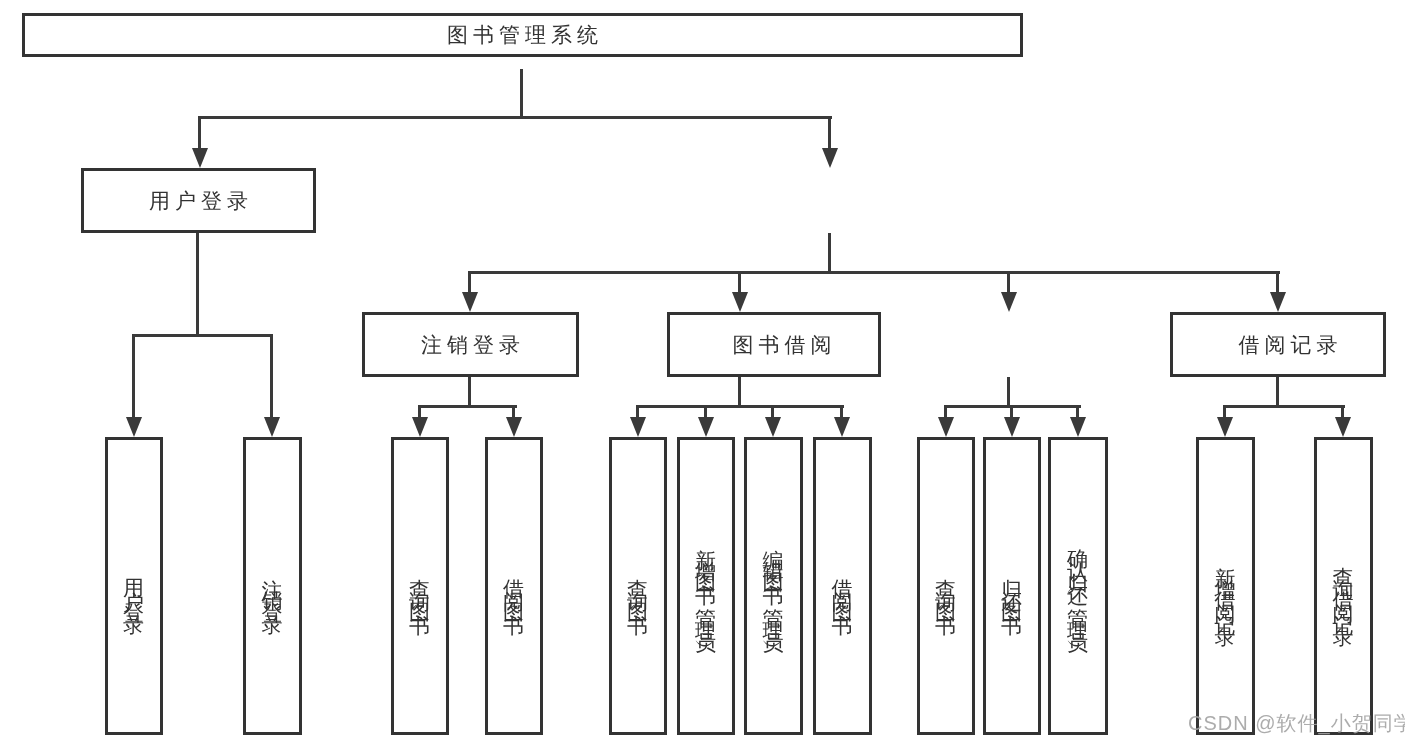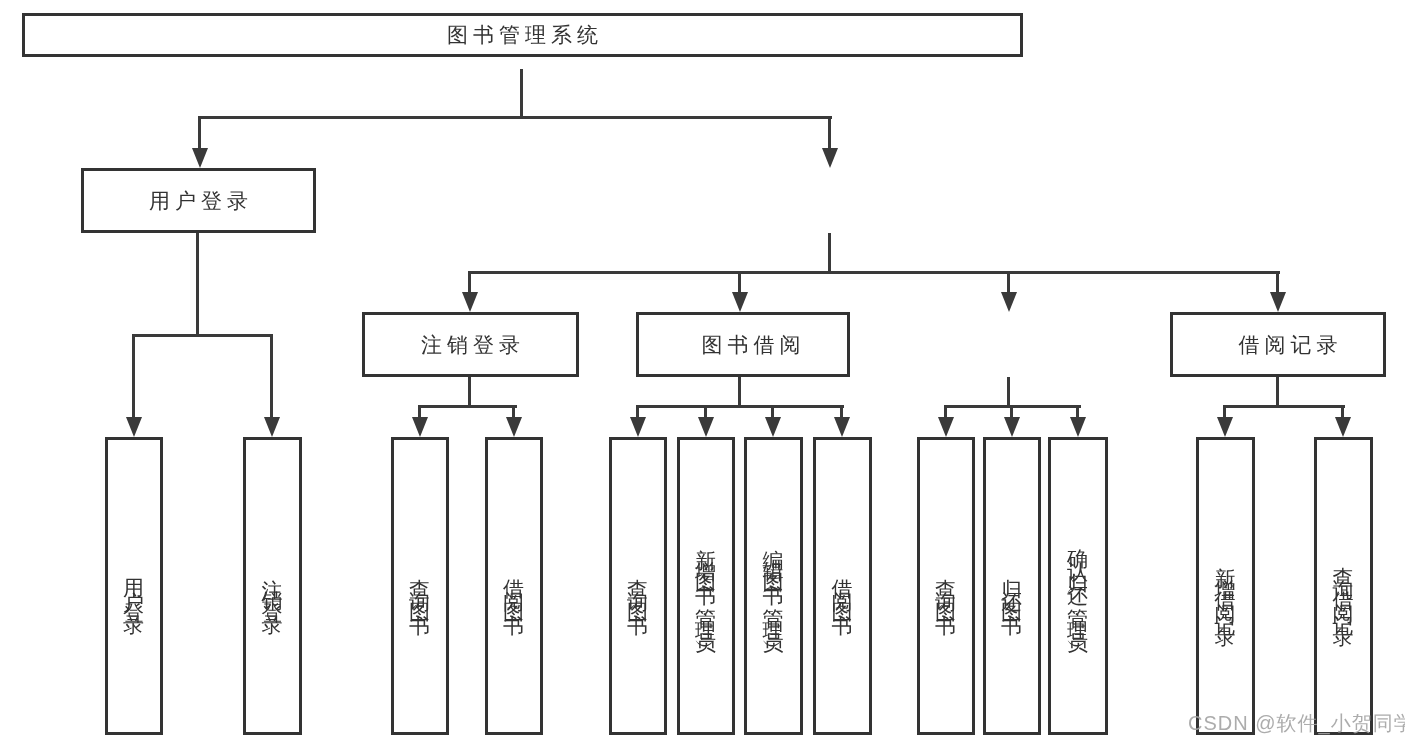--- a/index.html
+++ b/index.html
@@ -87,21 +87,21 @@
   <div class="vline" style="left:468px;top:273px;height:22px;"></div>
   <div class="arrow" style="left:462px;top:292px;"></div>
   <div class="vline" style="left:738px;top:273px;height:22px;"></div>
   <div class="arrow" style="left:732px;top:292px;"></div>
   <div class="vline" style="left:1007px;top:273px;height:22px;"></div>
   <div class="arrow" style="left:1001px;top:292px;"></div>
   <div class="vline" style="left:1276px;top:273px;height:22px;"></div>
   <div class="arrow" style="left:1270px;top:292px;"></div>
 
   <div class="node hnode" style="left:362px;top:312px;width:217px;height:65px;">注销登录</div>
-  <div class="node hnode" style="left:636px;top:312px;width:214px;height:65px;padding-left:16px;">图书借阅</div>
+  <div class="node hnode" style="left:667px;top:312px;width:214px;height:65px;padding-left:16px;">图书借阅</div>
   <div class="node hnode" style="left:1170px;top:312px;width:216px;height:65px;padding-left:20px;">借阅记录</div>
 
   <div class="vline" style="left:468px;top:377px;height:31px;"></div>
   <div class="hline" style="left:418px;top:405px;width:99px;"></div>
   <div class="vline" style="left:418px;top:407px;height:13px;"></div>
   <div class="arrow" style="left:412px;top:417px;"></div>
   <div class="vline" style="left:512px;top:407px;height:13px;"></div>
   <div class="arrow" style="left:506px;top:417px;"></div>
 
   <div class="vline" style="left:738px;top:377px;height:31px;"></div>

